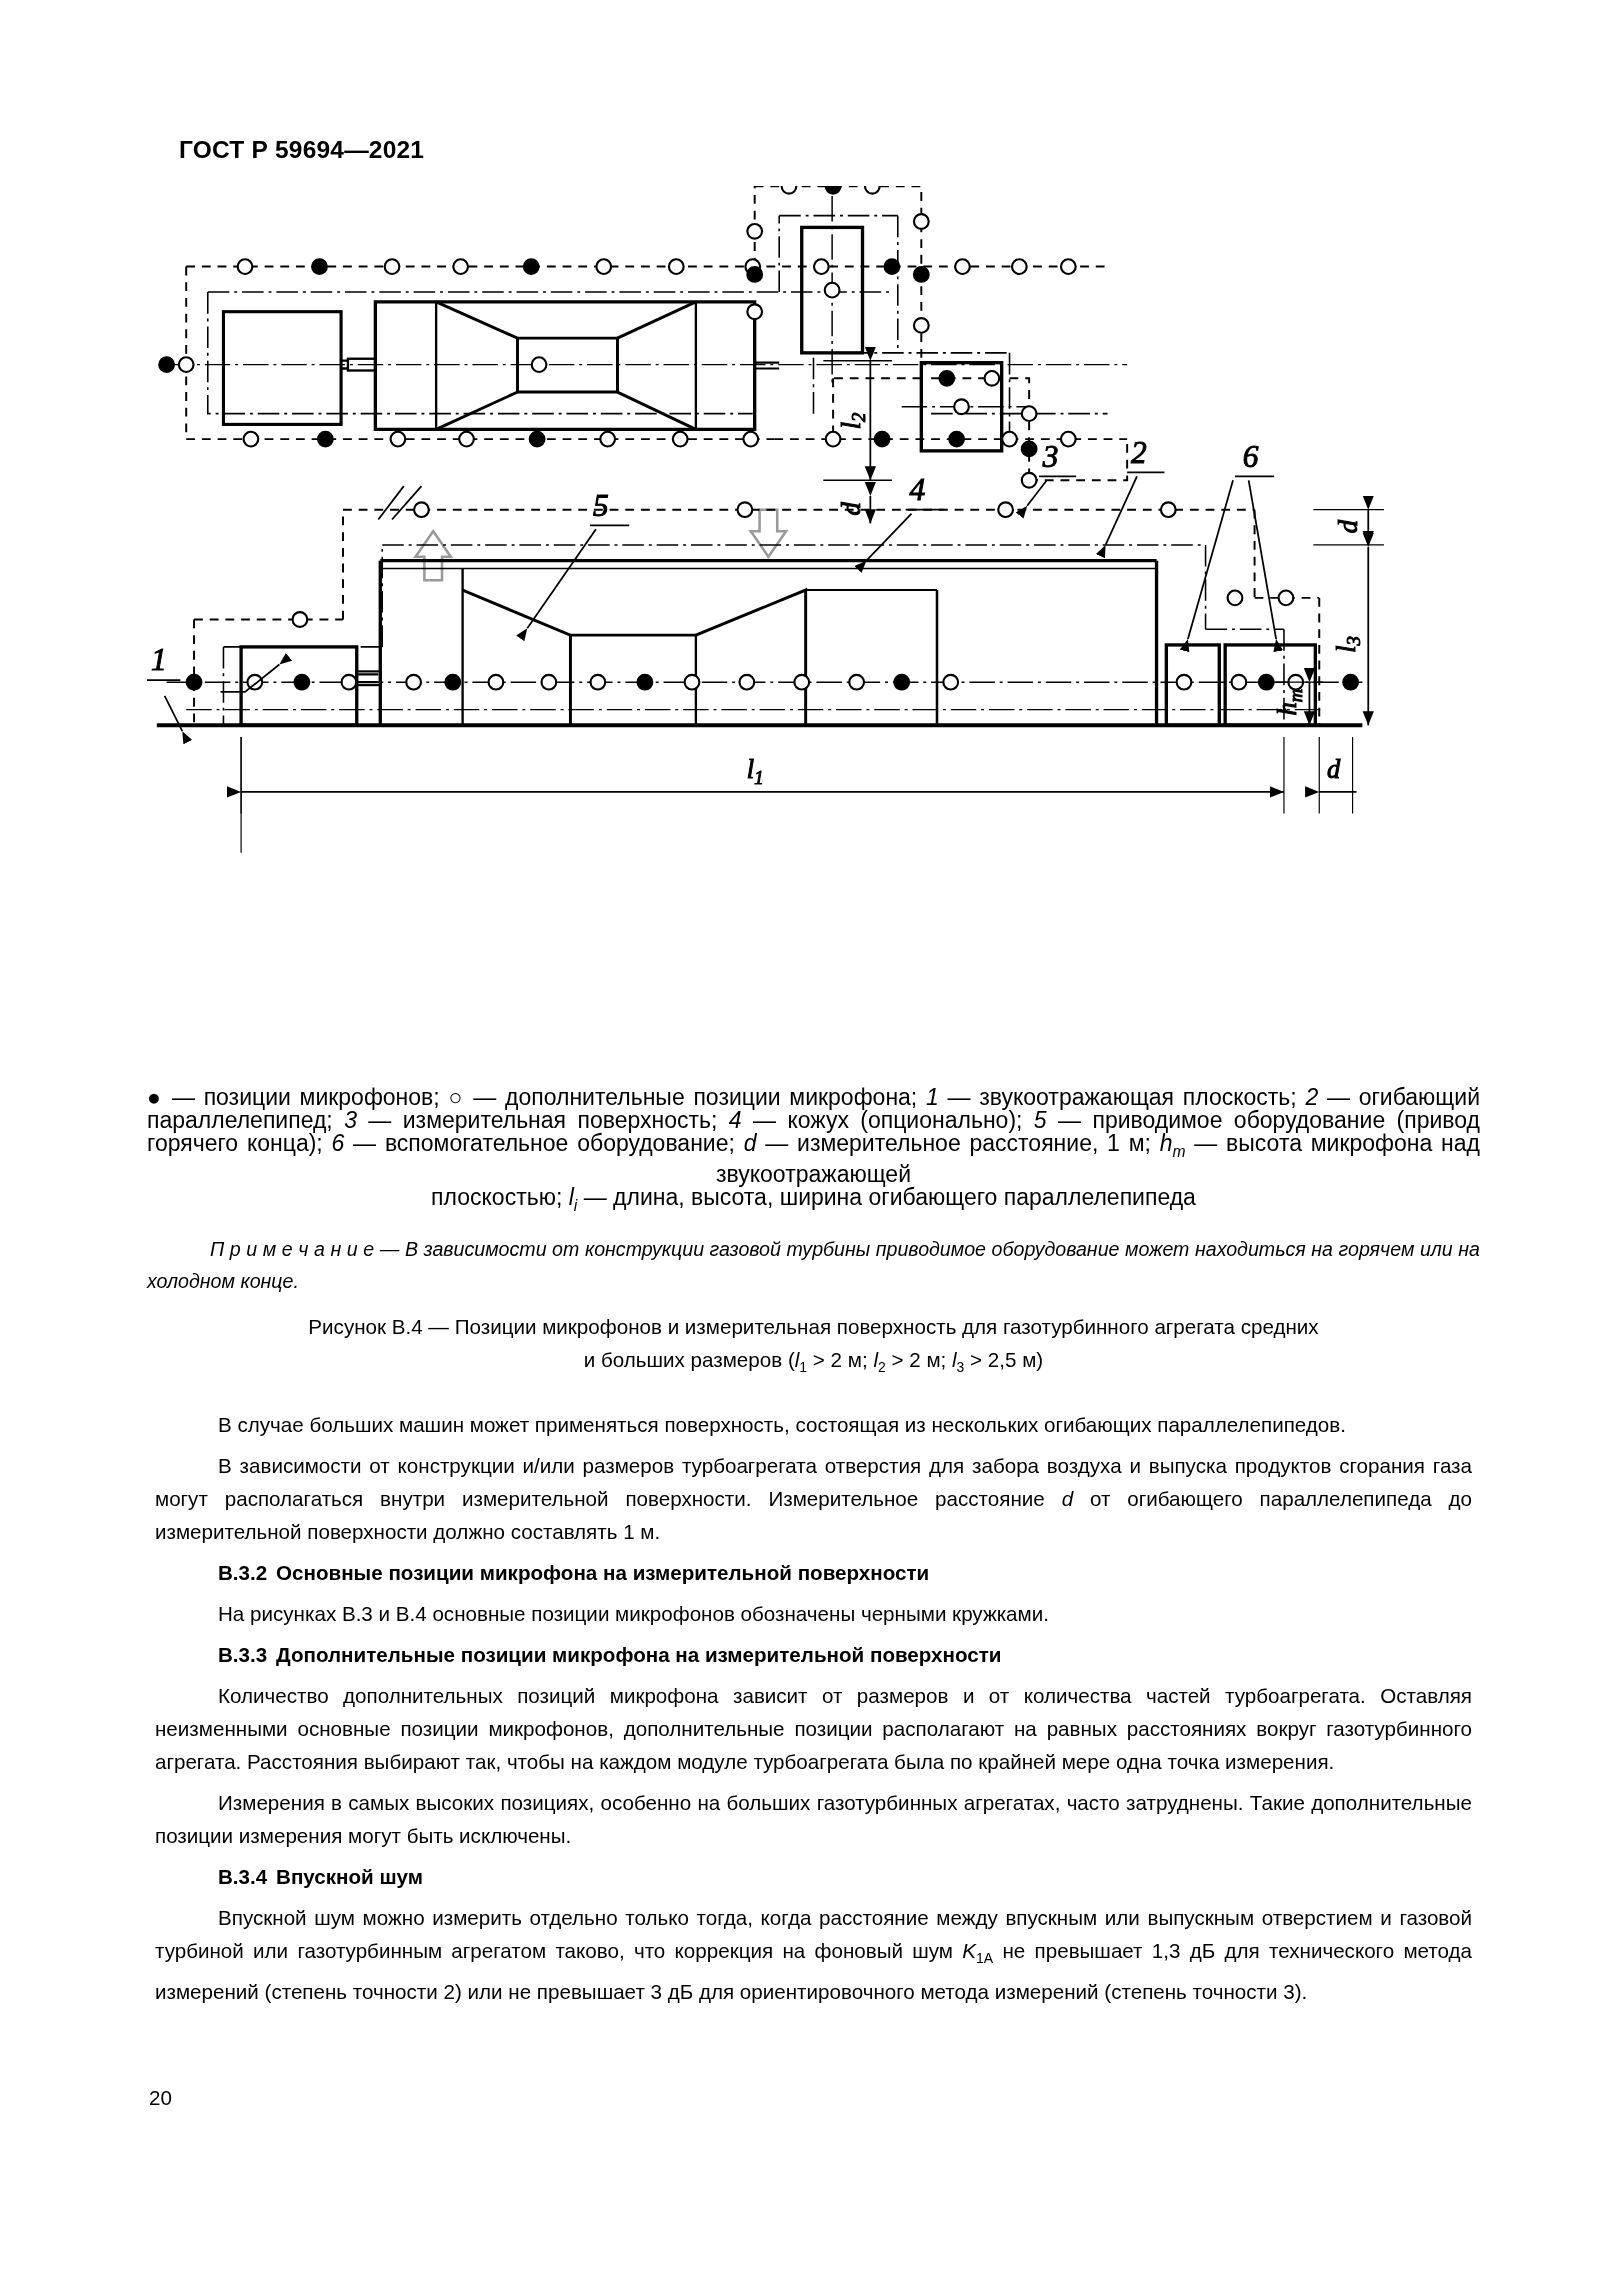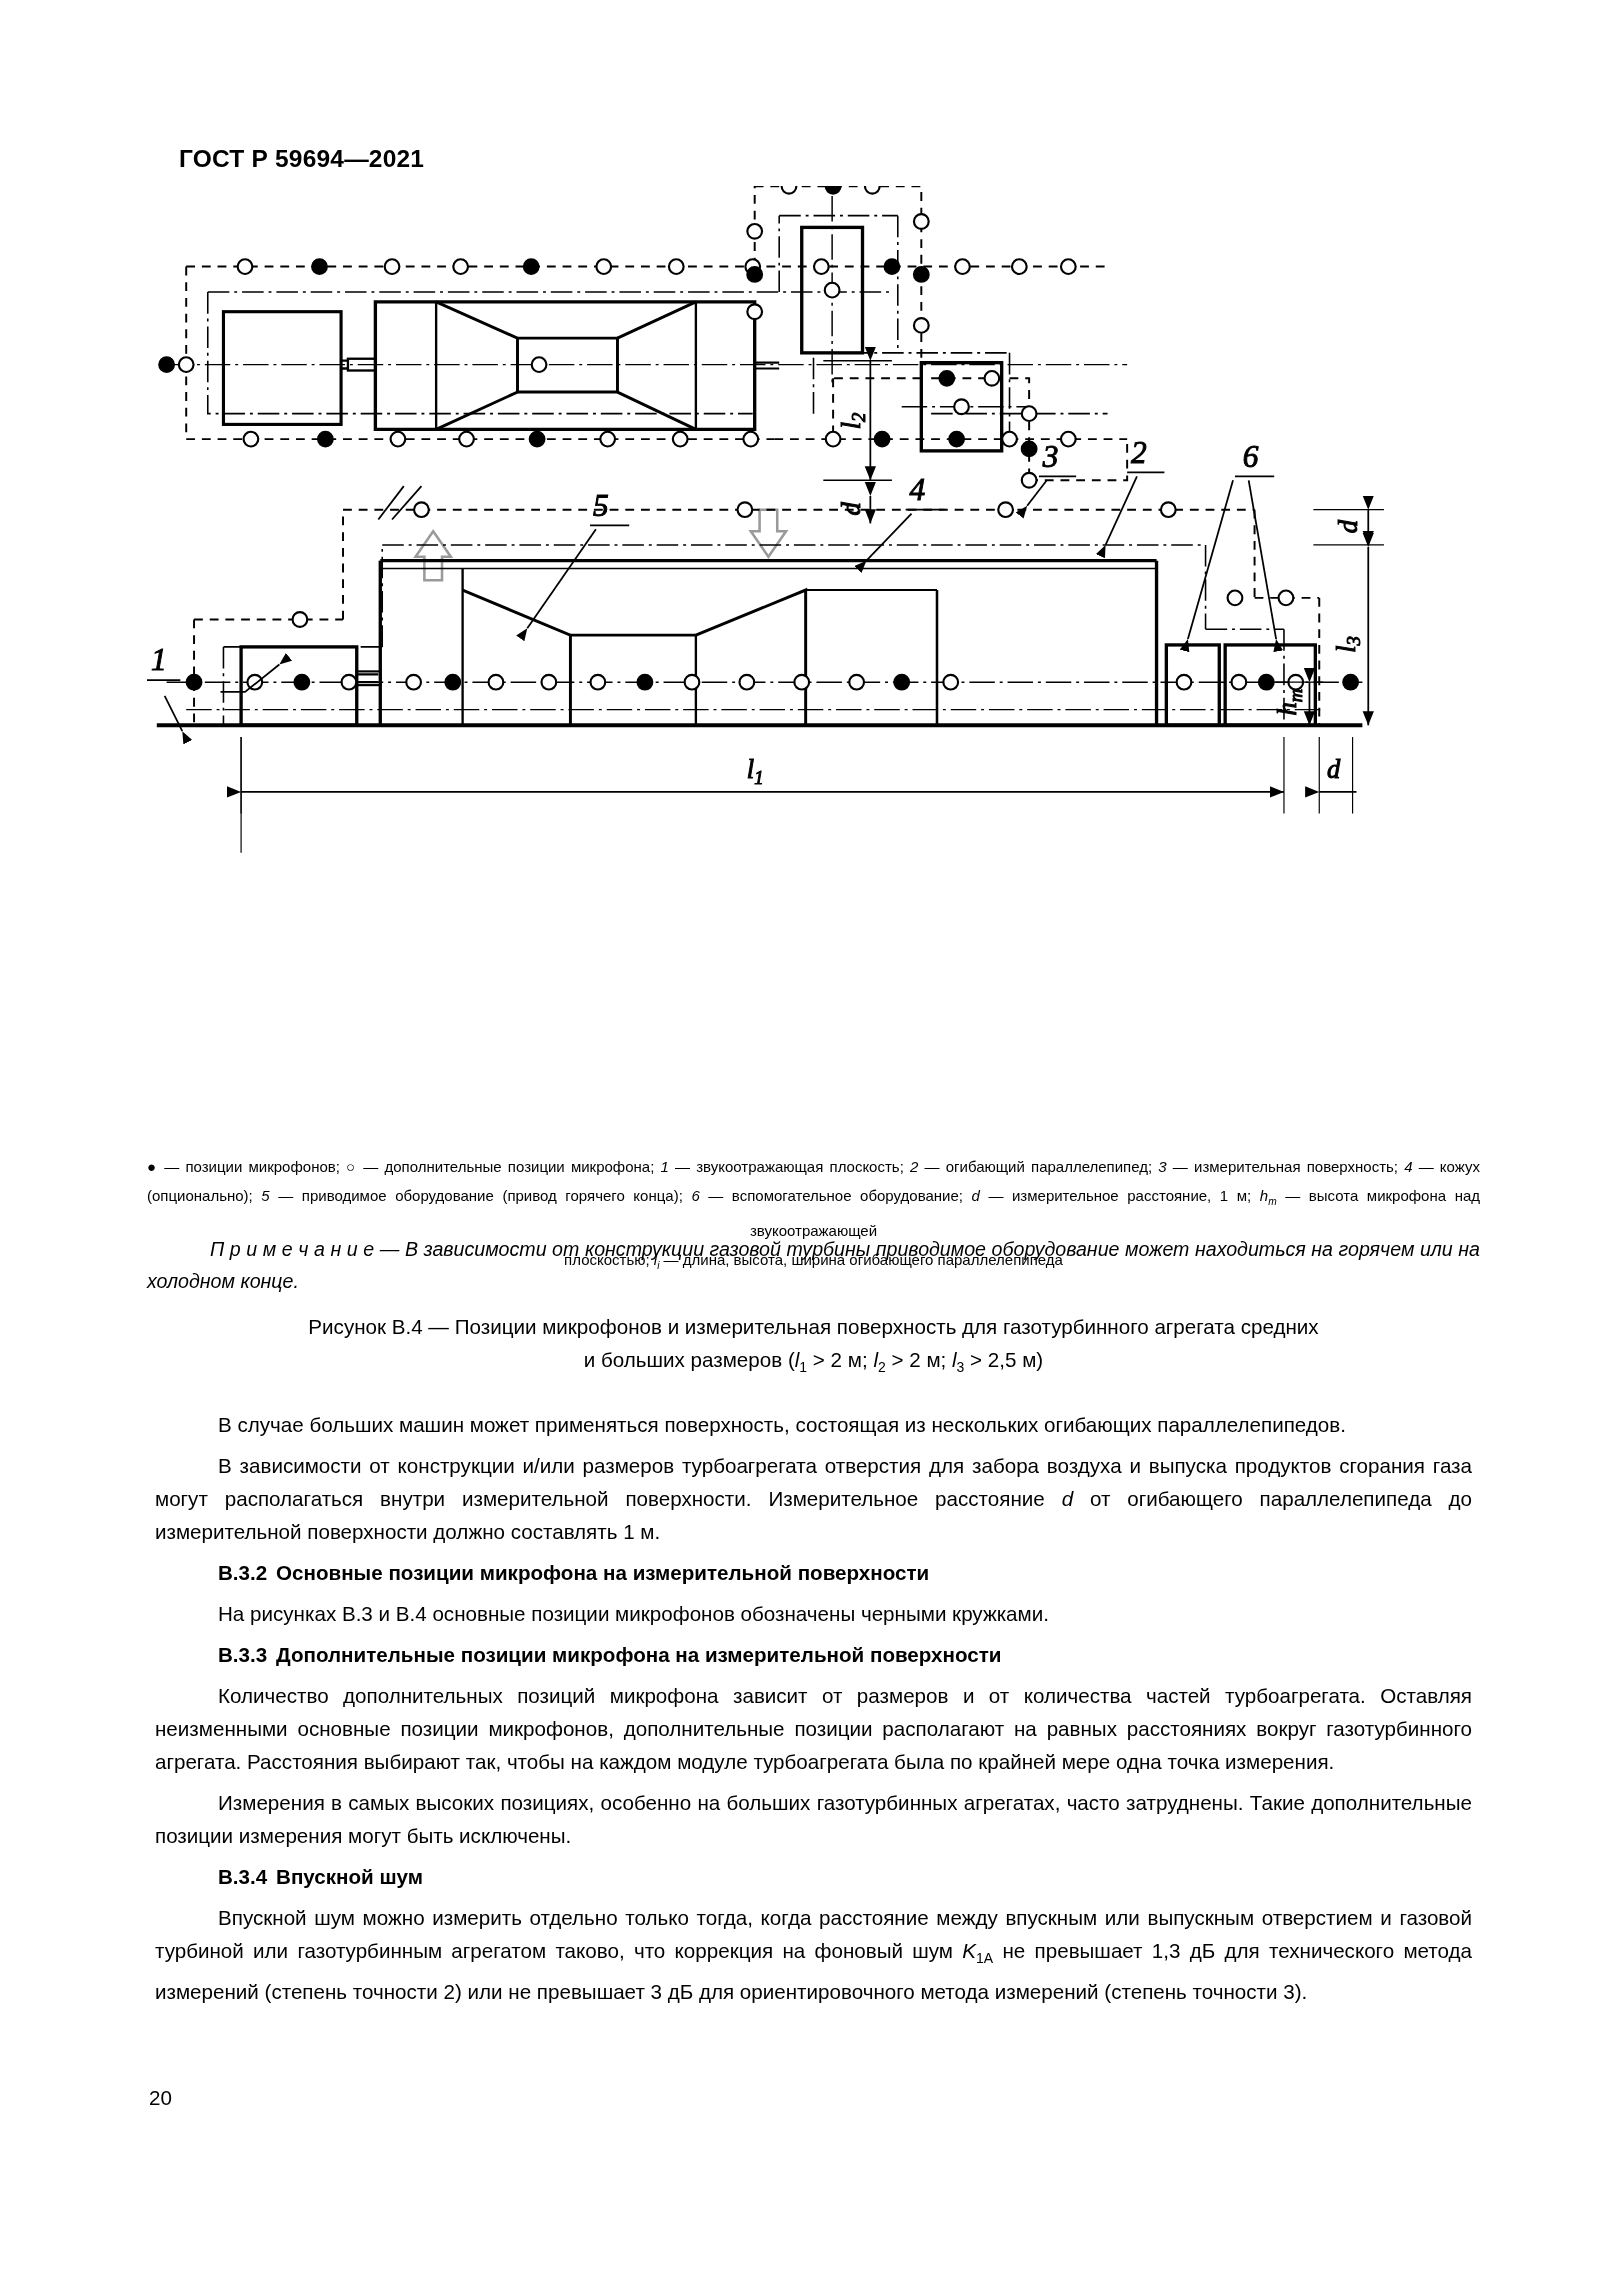--- a/index.html
+++ b/index.html
@@ -5,32 +5,32 @@
   html, body { margin:0; padding:0; background:#ffffff; }
   body {
     width:1621px; height:2293px;
     font-family:"Liberation Sans", sans-serif;
     color:#000; position:relative; overflow:hidden;
   }
   .page { position:absolute; inset:0; }
 
   
   .hdr {
-    position:absolute; left:179px; top:145px;
+    position:absolute; left:179px; top:136px;
     font-size:24.5px; font-weight:bold; letter-spacing:0.2px;
   }
 
   
   .figure { position:absolute; left:147px; top:186px; width:1333px; height:912px; }
   .figure svg { display:block; }
 
   
   .legend {
-    position:absolute; left:147px; top:1152px; width:1333px;
-    font-size:15px; line-height:29px; text-align:justify;
+    position:absolute; left:147px; top:1086px; width:1333px;
+    font-size:23px; line-height:23px; text-align:justify;
     text-align-last:center;
   }
   .legend .lastline { display:block; text-align:left; }
 
   .note {
     position:absolute; left:147px; top:1233px; width:1333px;
     font-size:19.6px; line-height:32px; text-align:justify;
     text-indent:63px;
     font-style:italic;
   }

